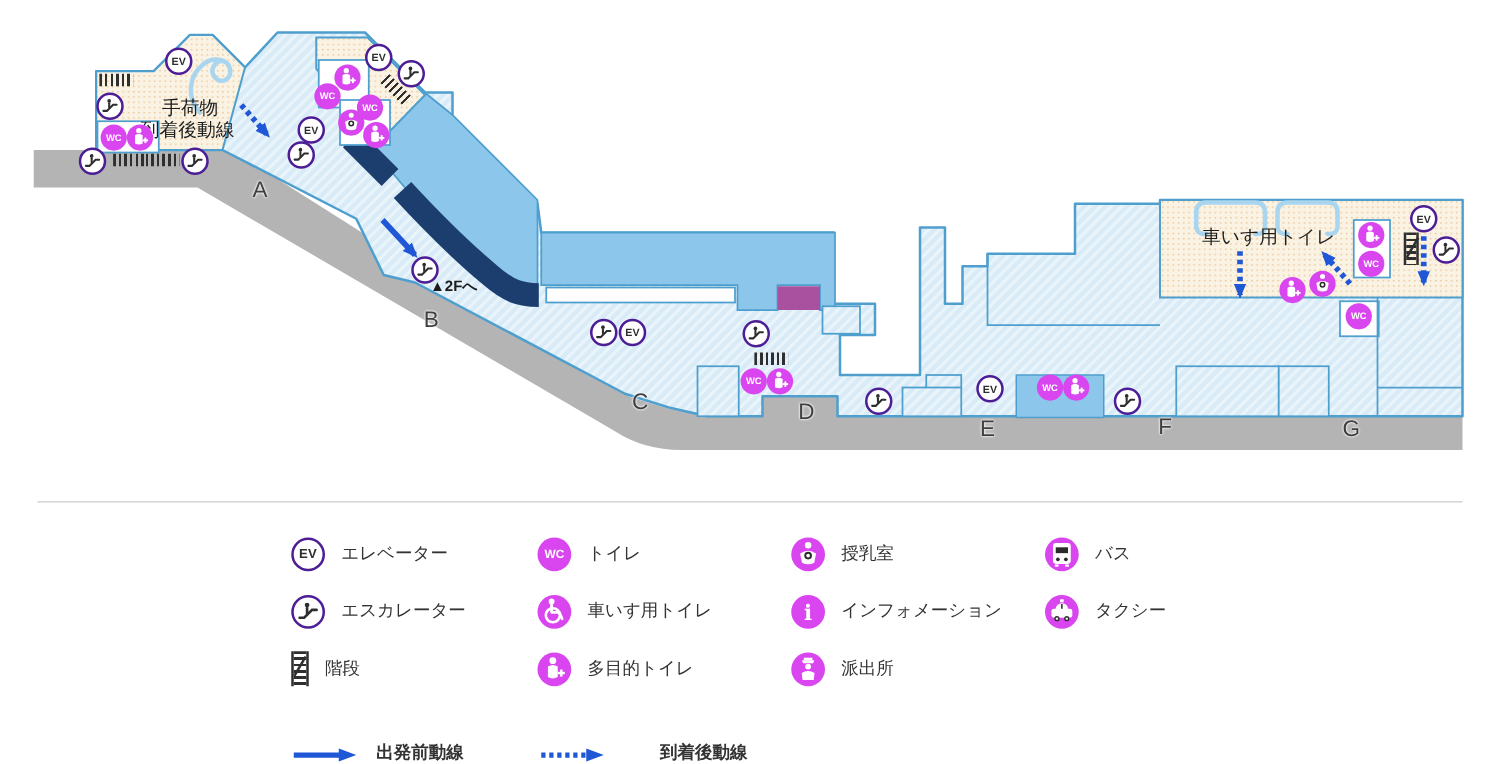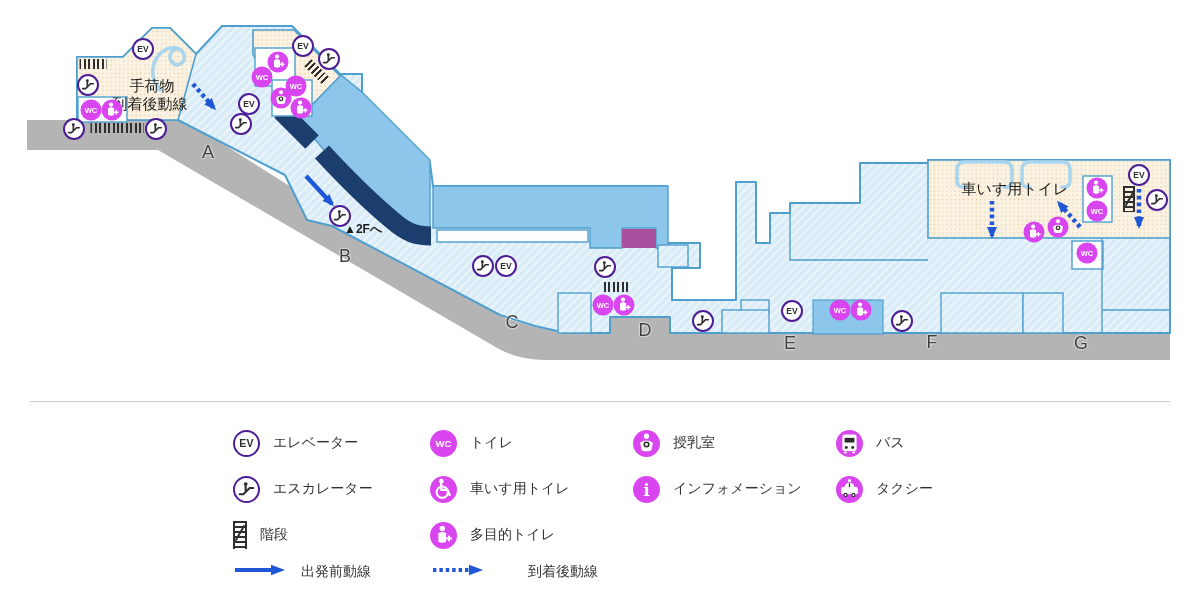--- a/index.html
+++ b/index.html
@@ -25,21 +25,21 @@
   .gate{position:absolute;transform:translate(-50%,-50%);font-size:18px;color:#3f3f3f;
         text-shadow:0 0 2px #fff,0 0 2px #fff;}
   .divider{position:absolute;top:401px;left:30px;width:1140px;border-top:1px solid #ccc;}
   .legend{position:absolute;left:0;top:0;width:1200px;height:611px;pointer-events:none;}
   .leg-col{position:absolute;top:420px;display:flex;flex-direction:column;}
   .leg-row{height:46px;display:flex;align-items:center;gap:13px;}
   .leg-row .circle-light{width:27px;height:27px;font-size:10.5px;}
   .leg-row .circle-dark{width:27px;height:27px;font-size:9.5px;}
   .leg-row .stairs-v{width:14px;height:28px;}
   .leg-label{font-size:14px;color:#333;}
-  .flow-item{position:absolute;top:563px;height:30px;display:flex;align-items:flex-start;gap:14px;}
+  .flow-item{position:absolute;top:581px;height:30px;display:flex;align-items:flex-end;gap:14px;font-weight:bold;}
   .flow-item svg{display:block;}
 </style>
 </head>
 <body>
 
 <div class="stage">
 
   <svg class="map-svg" width="1200" height="400" viewBox="0 0 1200 400">
     <defs>
       <pattern id="hatch" width="6" height="6" patternUnits="userSpaceOnUse" patternTransform="rotate(-45)">
@@ -442,20 +442,31 @@
           <span class="leg-label">授乳室</span>
         </div>
         <div class="leg-row">
           <span class="pic circle-dark">
             <svg viewBox="0 0 22 22">
               <text x="11" y="16" text-anchor="middle" font-family="DejaVu Serif, serif" font-size="14" font-weight="bold" fill="#fff">i</text>
             </svg>
           </span>
           <span class="leg-label">インフォメーション</span>
         </div>
+        <div class="leg-row">
+          <span class="pic circle-dark">
+            <svg viewBox="0 0 22 22">
+              <path d="M7,5 H15 L14.3,7 H7.7 Z" fill="#fff"></path>
+              <rect x="8.2" y="3.4" width="5.6" height="1.8" fill="#fff"></rect>
+              <circle cx="11" cy="9.2" r="1.9" fill="#fff"></circle>
+              <path d="M6.8,13.4 Q11,10.8 15.2,13.4 L14.6,18 H7.4 Z" fill="#fff"></path>
+            </svg>
+          </span>
+          <span class="leg-label">派出所</span>
+        </div>
       </div>
       <div class="leg-col" style="left: 836px;">
         <div class="leg-row">
           <span class="pic circle-dark">
             <svg viewBox="0 0 22 22">
               <rect x="5.2" y="3.6" width="11.6" height="13.6" rx="2" fill="#fff"></rect>
               <rect x="7" y="6.4" width="8" height="3.8" fill="#2b2b2b"></rect>
               <circle cx="8.4" cy="14.2" r="1.2" fill="#2b2b2b"></circle>
               <circle cx="13.6" cy="14.2" r="1.2" fill="#2b2b2b"></circle>
               <rect x="6.4" y="17.6" width="2.4" height="1.4" fill="#fff"></rect>

